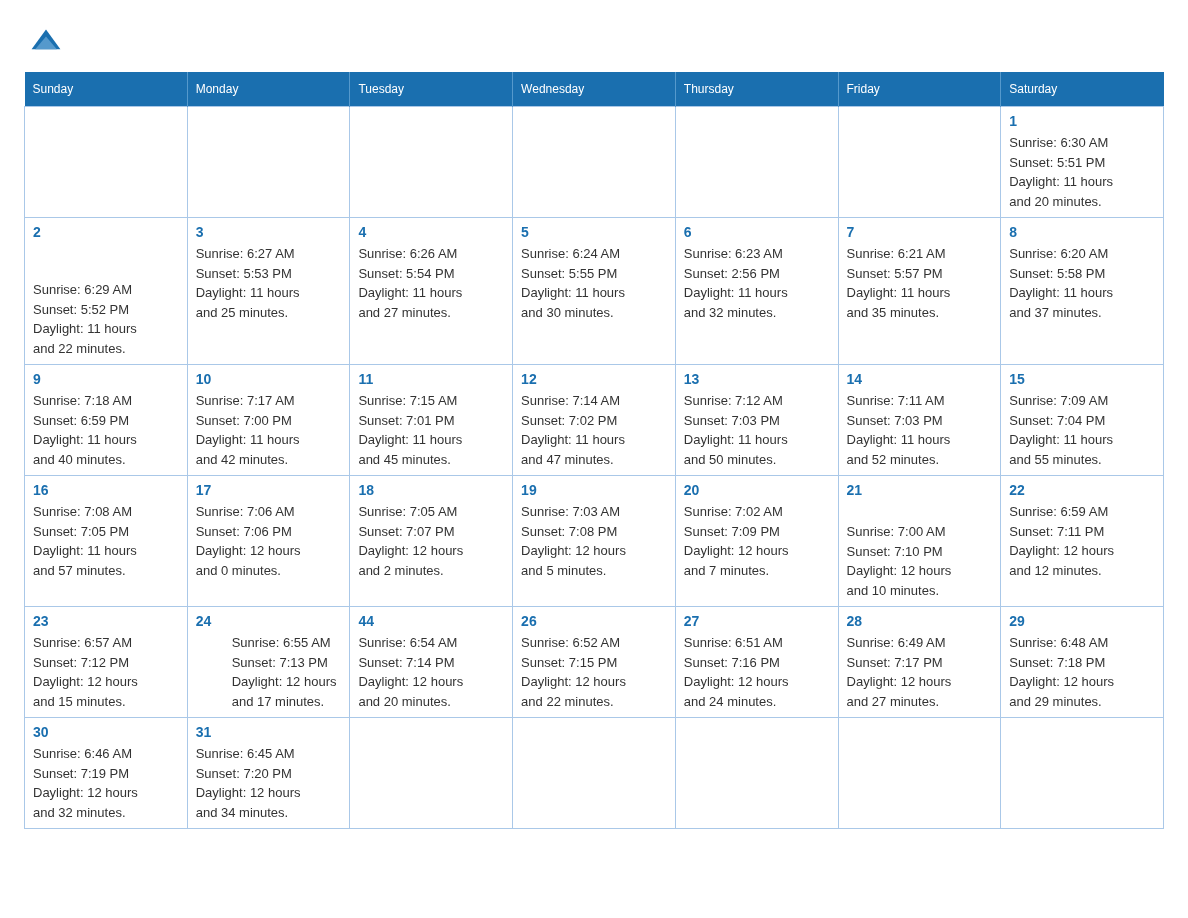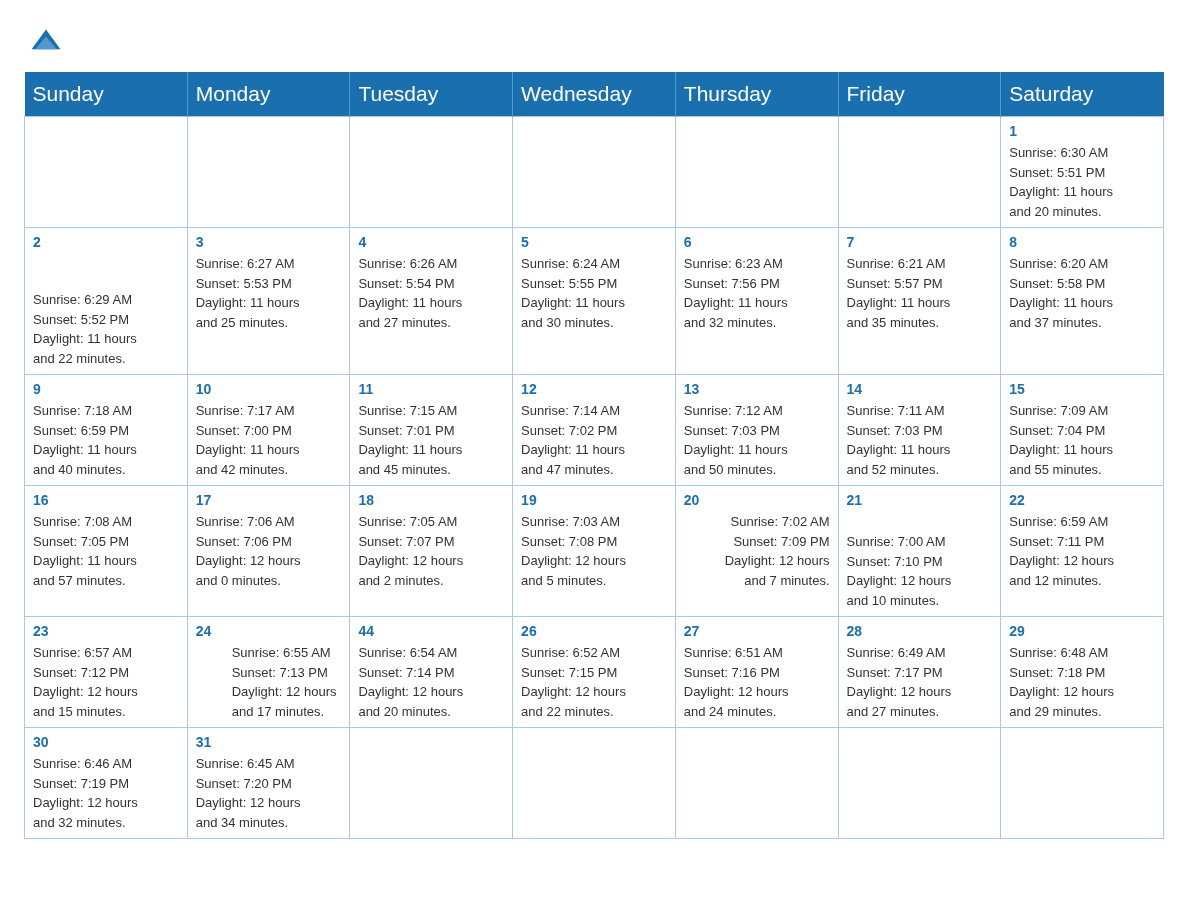--- a/index.html
+++ b/index.html
@@ -48,21 +48,21 @@
     .calendar {
       width: 100%;
       border-collapse: collapse;
       table-layout: fixed;
     }
     .calendar thead tr {
       background-color: #1a6faf;
     }
     .calendar thead th {
       color: #fff;
-      font-size: 21px;
+      font-size: 12px;
       font-weight: normal;
       padding: 10px 8px;
       text-align: left;
       border-right: 1px solid #5599cc;
     }
     .calendar thead th:last-child {
       border-right: none;
     }
     .calendar tbody td {
       vertical-align: top;
@@ -165,21 +165,21 @@
         <td>
           <span class="day-number">5</span>
           <div class="day-info" style="white-space: pre-line;">Sunrise: 6:24 AM
 Sunset: 5:55 PM
 Daylight: 11 hours
 and 30 minutes.</div>
         </td>
         <td>
           <span class="day-number">6</span>
           <div class="day-info" style="white-space: pre-line;">Sunrise: 6:23 AM
-Sunset: 7:56 PM
+Sunset: 2:56 PM
 Daylight: 11 hours
 and 32 minutes.</div>
         </td>
         <td>
           <span class="day-number">7</span>
           <div class="day-info" style="white-space: pre-line;">Sunrise: 6:21 AM
 Sunset: 5:57 PM
 Daylight: 11 hours
 and 35 minutes.</div>
         </td>
@@ -266,21 +266,21 @@
         </td>
         <td>
           <span class="day-number">19</span>
           <div class="day-info" style="white-space: pre-line;">Sunrise: 7:03 AM
 Sunset: 7:08 PM
 Daylight: 12 hours
 and 5 minutes.</div>
         </td>
         <td>
           <span class="day-number">20</span>
-          <div class="day-info" style="white-space: pre-line; text-align: right;">Sunrise: 7:02 AM
+          <div class="day-info" style="white-space: pre-line;">Sunrise: 7:02 AM
 Sunset: 7:09 PM
 Daylight: 12 hours
 and 7 minutes.</div>
         </td>
         <td>
           <span class="day-number">21</span>
           <div class="day-info" style="white-space: pre-line; margin-top: 24px;">Sunrise: 7:00 AM
 Sunset: 7:10 PM
 Daylight: 12 hours
 and 10 minutes.</div>

